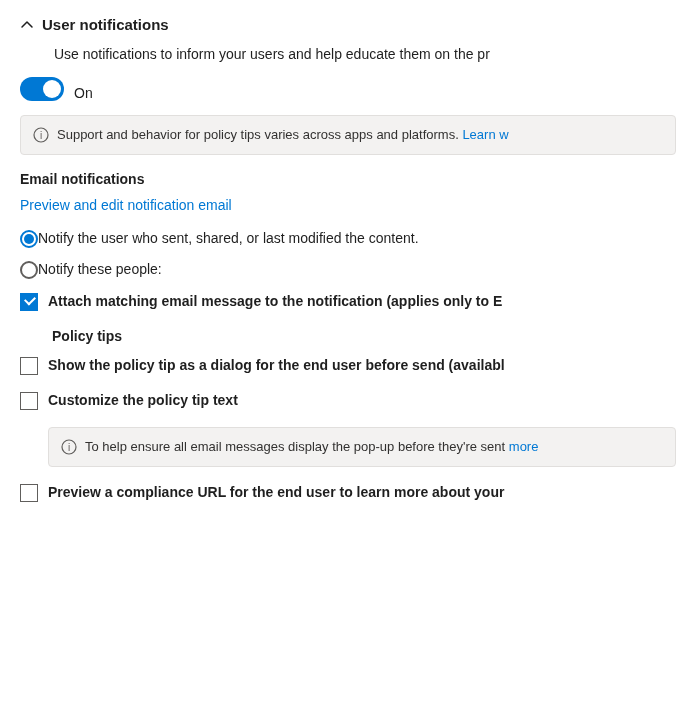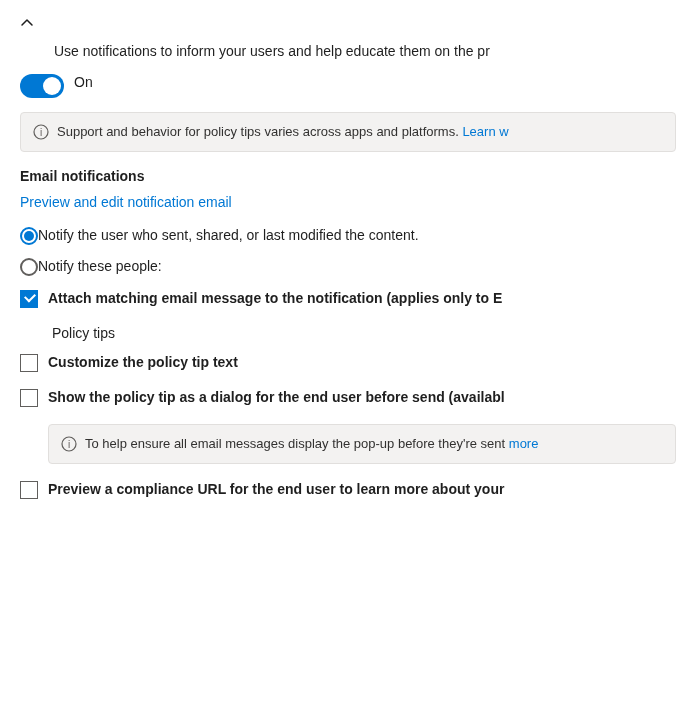--- a/index.html
+++ b/index.html
@@ -45,21 +45,21 @@
       font-size: 14px;
       color: #1f1f1f;
       margin-bottom: 12px;
       line-height: 1.4;
       margin-left: 34px;
     }
 
     
     .toggle-row {
       display: flex;
-      align-items: flex-start;
+      align-items: flex-end;
       gap: 10px;
       margin-bottom: 14px;
     }
 
     .toggle {
       position: relative;
       width: 44px;
       height: 24px;
       cursor: pointer;
     }
@@ -221,21 +221,21 @@
 
     .checkbox-label {
       font-size: 14px;
       color: #1f1f1f;
       line-height: 1.4;
     }
 
     
     .policy-tips-title {
       font-size: 14px;
-      font-weight: 400;
+      font-weight: 700;
       color: #1f1f1f;
       margin-bottom: 12px;
       padding-left: 32px;
     }
 
     
     .info-box {
       background: #f3f2f1;
       border: 1px solid #e1dfdd;
       border-radius: 4px;
@@ -264,20 +264,21 @@
 <body>
 
 <div class="container">
 
   <div class="section-header">
     <span class="chevron-up">
       <svg viewBox="0 0 14 14" fill="none" xmlns="http://www.w3.org/2000/svg">
         <path d="M2 9L7 4L12 9" stroke="#1f1f1f" stroke-width="1.5" stroke-linecap="round" stroke-linejoin="round"></path>
       </svg>
     </span>
+    <span class="section-title">User notifications</span>
   </div>
 
   <p class="description-text">Use notifications to inform your users and help educate them on the pr</p>
 
   <div class="toggle-row">
     <div class="toggle">
       <div class="toggle-track">
         <div class="toggle-thumb"></div>
       </div>
     </div>
@@ -318,26 +319,26 @@
       <div class="checkbox-input checked"></div>
       <span class="checkbox-label">Attach matching email message to the notification (applies only to E</span>
     </div>
   </div>
 
   <div>
     <p class="policy-tips-title">Policy tips</p>
 
     <div class="checkbox-row">
       <div class="checkbox-input unchecked"></div>
-      <span class="checkbox-label">Customize the policy tip text</span>
+      <span class="checkbox-label">Show the policy tip as a dialog for the end user before send (availabl</span>
     </div>
 
     <div class="checkbox-row">
       <div class="checkbox-input unchecked"></div>
-      <span class="checkbox-label">Show the policy tip as a dialog for the end user before send (availabl</span>
+      <span class="checkbox-label">Customize the policy tip text</span>
     </div>
 
     <div class="info-box">
       <span class="info-icon">
         <svg viewBox="0 0 16 16" fill="none" xmlns="http://www.w3.org/2000/svg" width="16" height="16">
           <circle cx="8" cy="8" r="7" stroke="#605e5c" stroke-width="1.2"></circle>
           <text x="8" y="12" text-anchor="middle" font-size="10" fill="#605e5c" font-family="sans-serif">i</text>
         </svg>
       </span>
       <span class="info-box-text">

